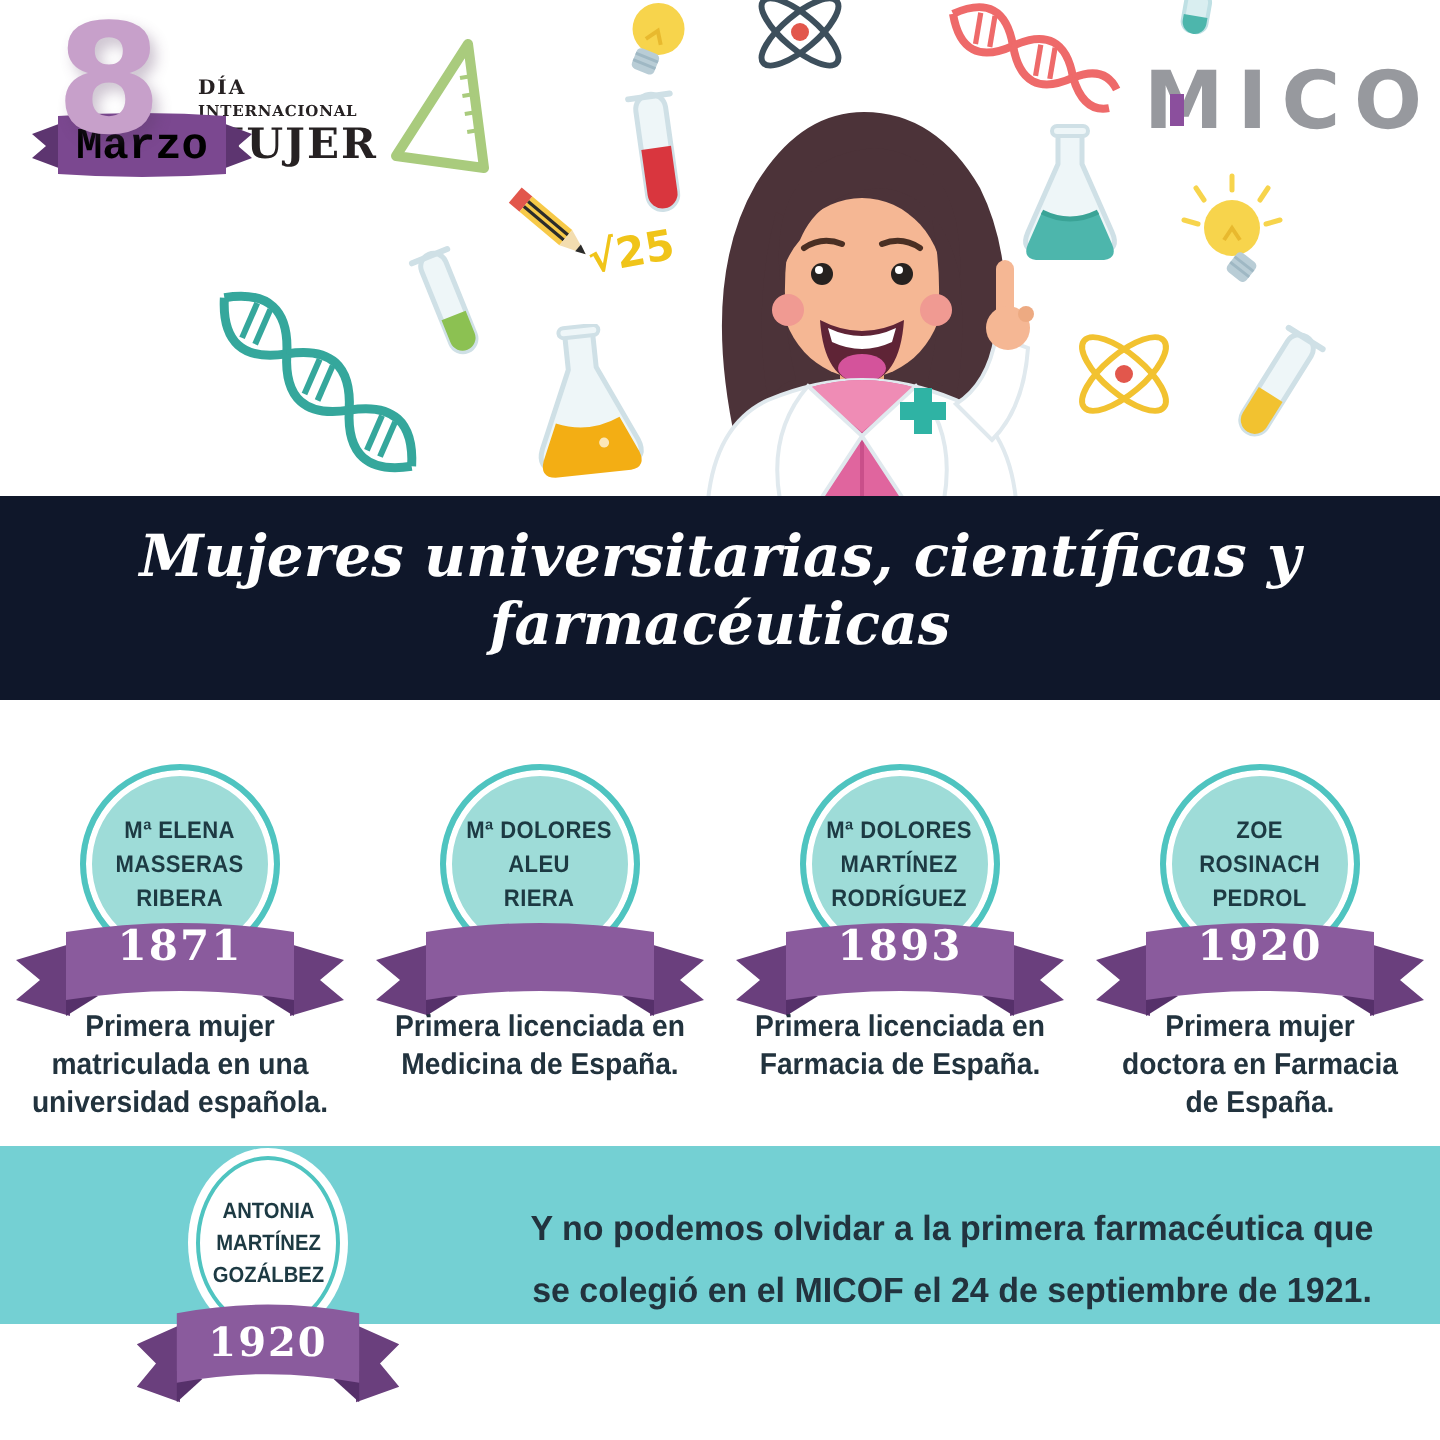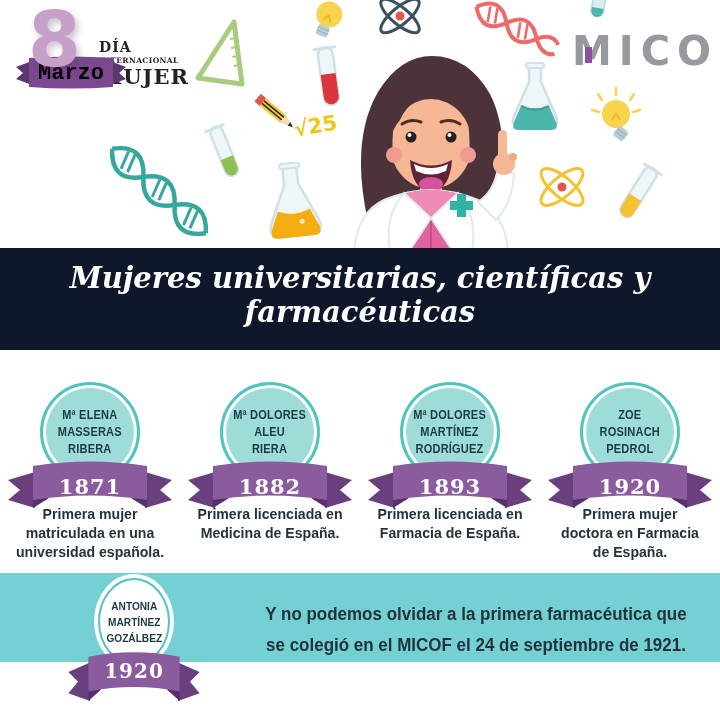--- a/index.html
+++ b/index.html
@@ -10,21 +10,21 @@
   
   .logo8 { position:absolute; left:0; top:0; width:230px; height:110px; }
   .big8 { position:absolute; left:28px; top:2px; font-family:"DejaVu Sans", sans-serif;
           font-weight:bold; font-size:76px; line-height:1; color:#c7a0ca; z-index:2;
           text-shadow:3px 4px 7px rgba(90,60,100,.30); }
   .marzo-wrap { position:absolute; left:14px; top:56px; width:114px; height:34px; z-index:1; }
   .marzo-wrap svg { position:absolute; left:0; top:0; }
   .marzo-label { position:absolute; left:0; top:5px; width:100%; text-align:center; color:#000000;
                  font-family:Liberation Mono, monospace; font-weight:bold; font-size:22px; }
   .dia-block { position:absolute; left:99px; top:39px; color:#262122; font-family:"DejaVu Serif", serif; }
-  .dia-l1 { font-weight:bold; font-size:14px; letter-spacing:1px; }
+  .dia-l1 { font-weight:bold; font-size:10px; letter-spacing:1px; }
   .dia-l2 { font-weight:bold; font-size:7.5px; letter-spacing:.4px; margin-top:1px; }
   .dia-l3 { font-weight:bold; font-size:21px; letter-spacing:1px; margin-top:-1px; }
 
   
   .micof { position:absolute; left:572px; top:28px; font-family:"DejaVu Sans", sans-serif;
            font-weight:bold; font-size:40px; letter-spacing:7px; color:#97999e; z-index:1; }
   .micof-bar { position:absolute; left:13px; top:19px; width:7px; height:16px; background:#8b4f9d; }
 
   
   .ic { position:absolute; }
@@ -43,21 +43,21 @@
 
   
   .badges { position:absolute; left:0; top:352px; width:720px; display:flex; z-index:2; }
   .badge-col { flex:1; display:flex; flex-direction:column; align-items:center; }
   .badge-circle { width:100px; height:100px; border-radius:50%; border:3px solid #4fc4c0;
                   background:#9edcd8; box-shadow:inset 0 0 0 3px #ffffff; margin-top:30px;
                   display:flex; align-items:center; justify-content:center; text-align:center; }
   .badge-name { font-weight:bold; font-size:12px; line-height:17px; color:#1d3a43;
                 letter-spacing:.2px; transform:scaleX(.92); }
   .ribbon-wrap { position:relative; width:170px; height:58px; margin-top:-26px; }
-  .ribbon-year { position:absolute; left:0; top:18px; width:100%; text-align:center; color:#fff;
+  .ribbon-year { position:absolute; left:0; top:4px; width:100%; text-align:center; color:#fff;
                  font-family:"DejaVu Serif", serif; font-weight:bold; font-size:21px; letter-spacing:1px; }
   .badge-desc { margin-top:-10px; width:158px; text-align:center; font-weight:bold; font-size:15px;
                 line-height:19px; color:#22333e; transform:scaleX(.94); }
 
   
   .footer-band { position:absolute; left:0; top:573px; width:720px; height:89px; background:#74d0d3; }
   .oval { position:absolute; left:94px; top:1px; width:80px; height:95px; background:#ffffff;
           border-radius:50%; display:flex; align-items:center; justify-content:center; text-align:center; }
   .oval::before { content:""; position:absolute; inset:4px; border:2px solid #4fc4c0; border-radius:50%; }
   .oval-name { font-weight:bold; font-size:11px; line-height:16px; color:#1d3a43; transform:scaleX(.92); }
@@ -314,21 +314,20 @@
         </div>
       </div>
       <div class="ribbon-wrap">
         <svg width="170" height="58" viewBox="0 0 170 58">
           <path d="M30 16 L3 24 L15 34 L3 44 L30 52 Z" fill="#6a3f7d"></path>
           <path d="M140 16 L167 24 L155 34 L167 44 L140 52 Z" fill="#6a3f7d"></path>
           <path d="M28 38 L28 52 L44 42 Z" fill="#56306a"></path>
           <path d="M142 38 L142 52 L126 42 Z" fill="#56306a"></path>
           <path d="M28 10 Q85 1 142 10 L142 44 Q85 35 28 44 Z" fill="#8a5b9d"></path>
         </svg>
-        <div class="ribbon-year">1882</div>
       </div>
       <div class="badge-desc">Primera licenciada en Medicina de España.</div>
     </div>
 
     <div class="badge-col">
       <div class="badge-circle">
         <div class="badge-name">
           <div>Mª DOLORES</div>
           <div>MARTÍNEZ</div>
           <div>RODRÍGUEZ</div>

